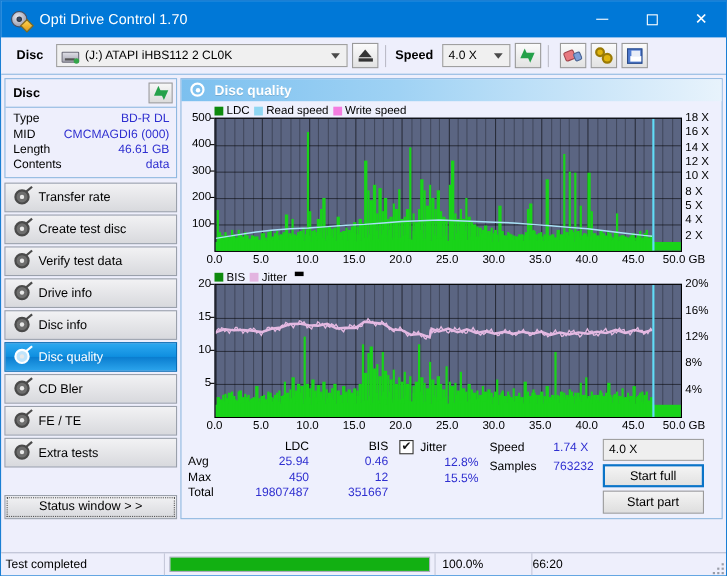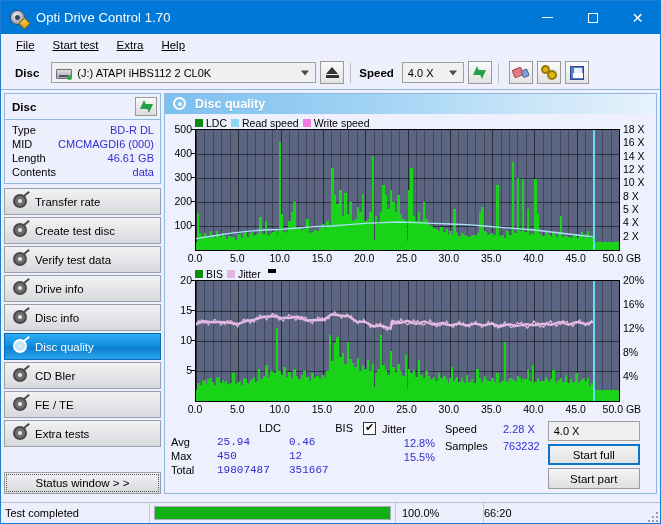--- a/index.html
+++ b/index.html
@@ -230,21 +230,21 @@
   .cursor { position:absolute; top:0; bottom:0; width:2px; background:#62dcf7; }
   svg.ovl { position:absolute; left:0; top:0; }
 
   
   .stats {
     display: flex; padding: 5px 0 4px 6px; font-size: 11px; align-items: flex-start;
   }
   .st-table { border-collapse: collapse; }
   .st-table td, .st-table th { font-weight: normal; font-size: 11px; padding: 1px 0; }
   .st-row-lbl { width: 46px; text-align: left; color: #000; }
-  .st-col { width: 72px; color: #2f2fd0; padding-right: 8px !important; font-family: Liberation Mono, monospace; }
+  .st-col { width: 72px; text-align: right; color: #2f2fd0; padding-right: 8px !important; }
   .st-col-h { width: 72px; text-align: right; color: #000; padding-right: 8px !important; }
   .jit-col { width: 78px; text-align: right; color: #2f2fd0; padding-right: 6px !important; }
   .jit-head { display:flex; align-items:center; gap:6px; justify-content:flex-start; }
   .chk { width: 13px; height: 13px; border: 1px solid #333; background: #fff; position: relative; }
   .chk::after {
     content: '\2714'; position: absolute; left: 1px; top: -2px; font-size: 11px; color: #111;
     font-family: "DejaVu Sans", sans-serif;
   }
   .spd-block { margin-left: 4px; }
   .spd-row { display: flex; align-items: center; line-height: 17px; }
@@ -295,26 +295,20 @@
         </div>
       <div class="winbtn">
           <span class="glyph-max"></span>
         </div>
       <div class="winbtn close">
           <span class="glyph-close">✕</span>
         </div>
     </div>
   </div>
 
-  <div class="menubar">
-    <div class="menuitem"><u>File</u></div>
-    <div class="menuitem"><u>Start test</u></div>
-    <div class="menuitem"><u>Extra</u></div>
-    <div class="menuitem"><u>Help</u></div>
-  </div>
 
   <div class="drivebar">
     <div class="lbl-bold">Disc</div>
     <div class="combo drive-combo">
       <div class="drv-icon">
         <div class="body"></div>
           <div class="slot"></div>
           <div class="dot"></div>
       </div>
       <span class="drive-text">(J:)  ATAPI iHBS112  2 CL0K</span>
@@ -1582,21 +1576,21 @@
               </tr>
           <tr>
                 <td class="jit-col"></td>
               </tr>
         </tbody>
           </table>
 
         <div class="spd-block">
           <div class="spd-row">
             <span class="spd-k">Speed</span>
-            <span class="spd-v">2.28 X</span>
+            <span class="spd-v">1.74 X</span>
           </div>
           <div class="spd-row">
             <span class="spd-k">Samples</span>
             <span class="spd-v">763232</span>
           </div>
         </div>
 
         <div class="right-ctl">
           <div class="spd-combo">
             <span>4.0 X</span>

